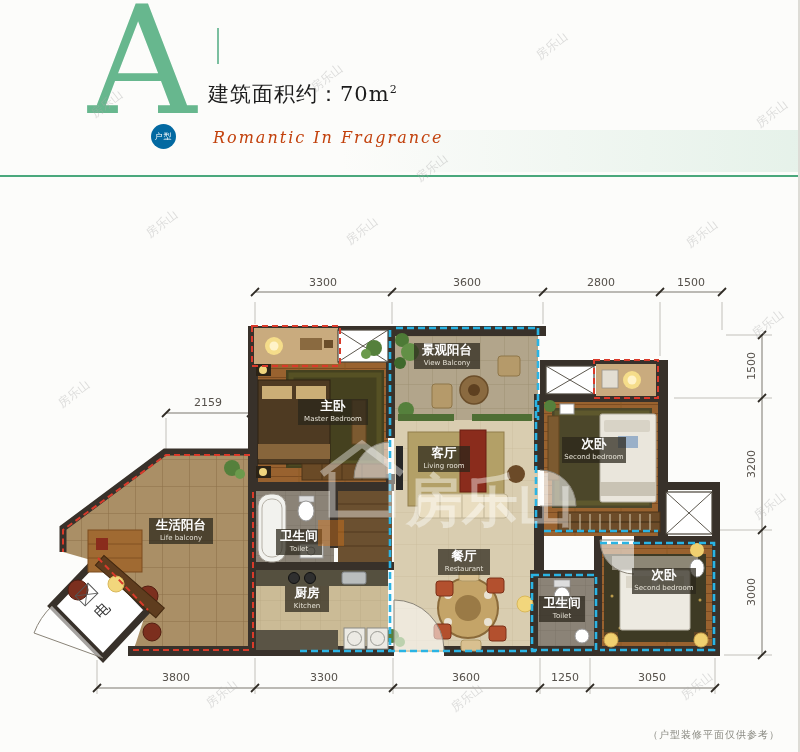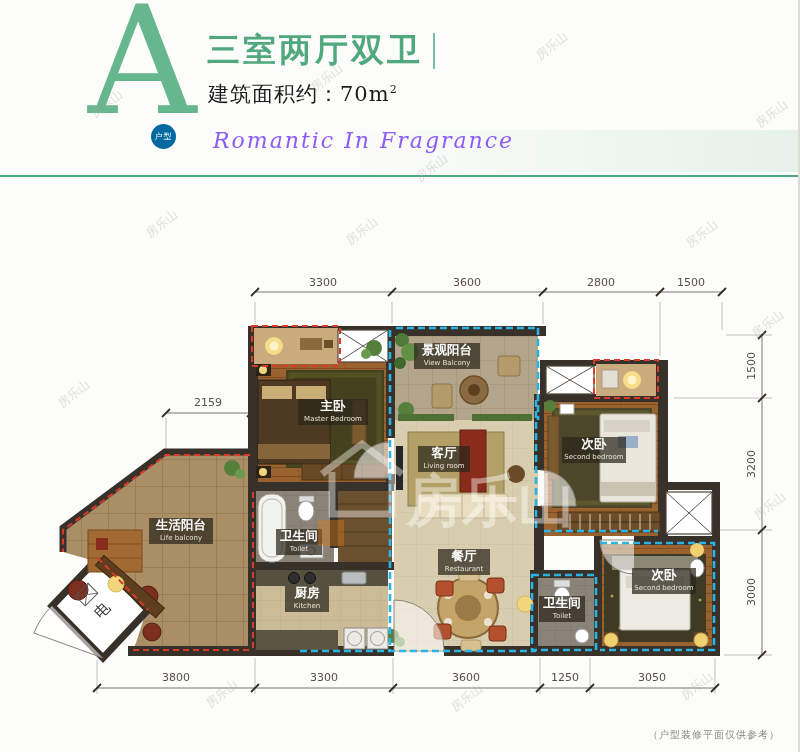--- a/index.html
+++ b/index.html
@@ -15,21 +15,21 @@
   .title-row{position:absolute;left:207px;top:28px;display:flex;align-items:center;}
   .title-cn{font-family:"DejaVu Serif","Liberation Serif",serif;font-size:33px;font-weight:700;
           color:#4fa87e;letter-spacing:3px;white-space:nowrap;}
   .title-divider{width:2px;height:36px;background:#7bbfa0;margin:0 14px 0 10px;}
   .subtitle{position:absolute;left:208px;top:80px;font-family:"DejaVu Serif","Liberation Serif",serif;
           font-size:21px;color:#1c1c1c;letter-spacing:1px;}
   .subtitle sup{font-size:11px;}
   .slogan-band{position:absolute;left:340px;top:130px;right:0;height:42px;
           background:linear-gradient(90deg,rgba(150,205,175,0),rgba(150,205,175,.22));}
   .slogan{position:absolute;left:213px;top:128px;font-family:"DejaVu Serif","Liberation Serif",serif;
-          font-style:italic;font-size:22px;color:#8b5cf6;letter-spacing:2px;}
+          font-style:italic;font-size:16px;color:#c2410c;letter-spacing:2px;}
   .header-rule{position:absolute;left:0;top:175px;width:100%;height:2px;background:#4aa87c;}
   .footer-note{position:absolute;left:648px;top:728px;font-size:10px;color:#8a8a82;letter-spacing:1px;}
   
   svg{position:absolute;left:0;top:0;}
   svg text{font-family:"DejaVu Sans","Liberation Sans",sans-serif;}
   .dim-line{stroke:#7a776e;stroke-width:1;fill:none;}
   .dim-ext{stroke:#aaa79e;stroke-width:.7;fill:none;}
   .dim-tick{stroke:#2e2a24;stroke-width:1.8;}
   .dim-text{fill:#55504a;font-size:11px;text-anchor:middle;}
   .wall{fill:#38312a;}
@@ -45,21 +45,20 @@
 <body>
 
 <div class="page">
 
   <div class="slogan-band"></div>
   <div class="logo-a">A</div>
   <div class="logo-badge">
     <span>户型</span>
   </div>
   <div class="title-row">
-    <span class="title-cn">三室两厅双卫</span>
     <span class="title-divider"></span>
   </div>
   <div class="subtitle"><span>建筑面积约：</span><span>70m</span><sup>2</sup></div>
   <div class="slogan">Romantic In Fragrance</div>
   <div class="header-rule"></div>
 
   <svg width="800" height="752" viewBox="0 0 800 752">
     <defs>
       <pattern id="wood" width="46" height="9" patternUnits="userSpaceOnUse">
         <rect width="46" height="9" fill="#99622f"></rect>

